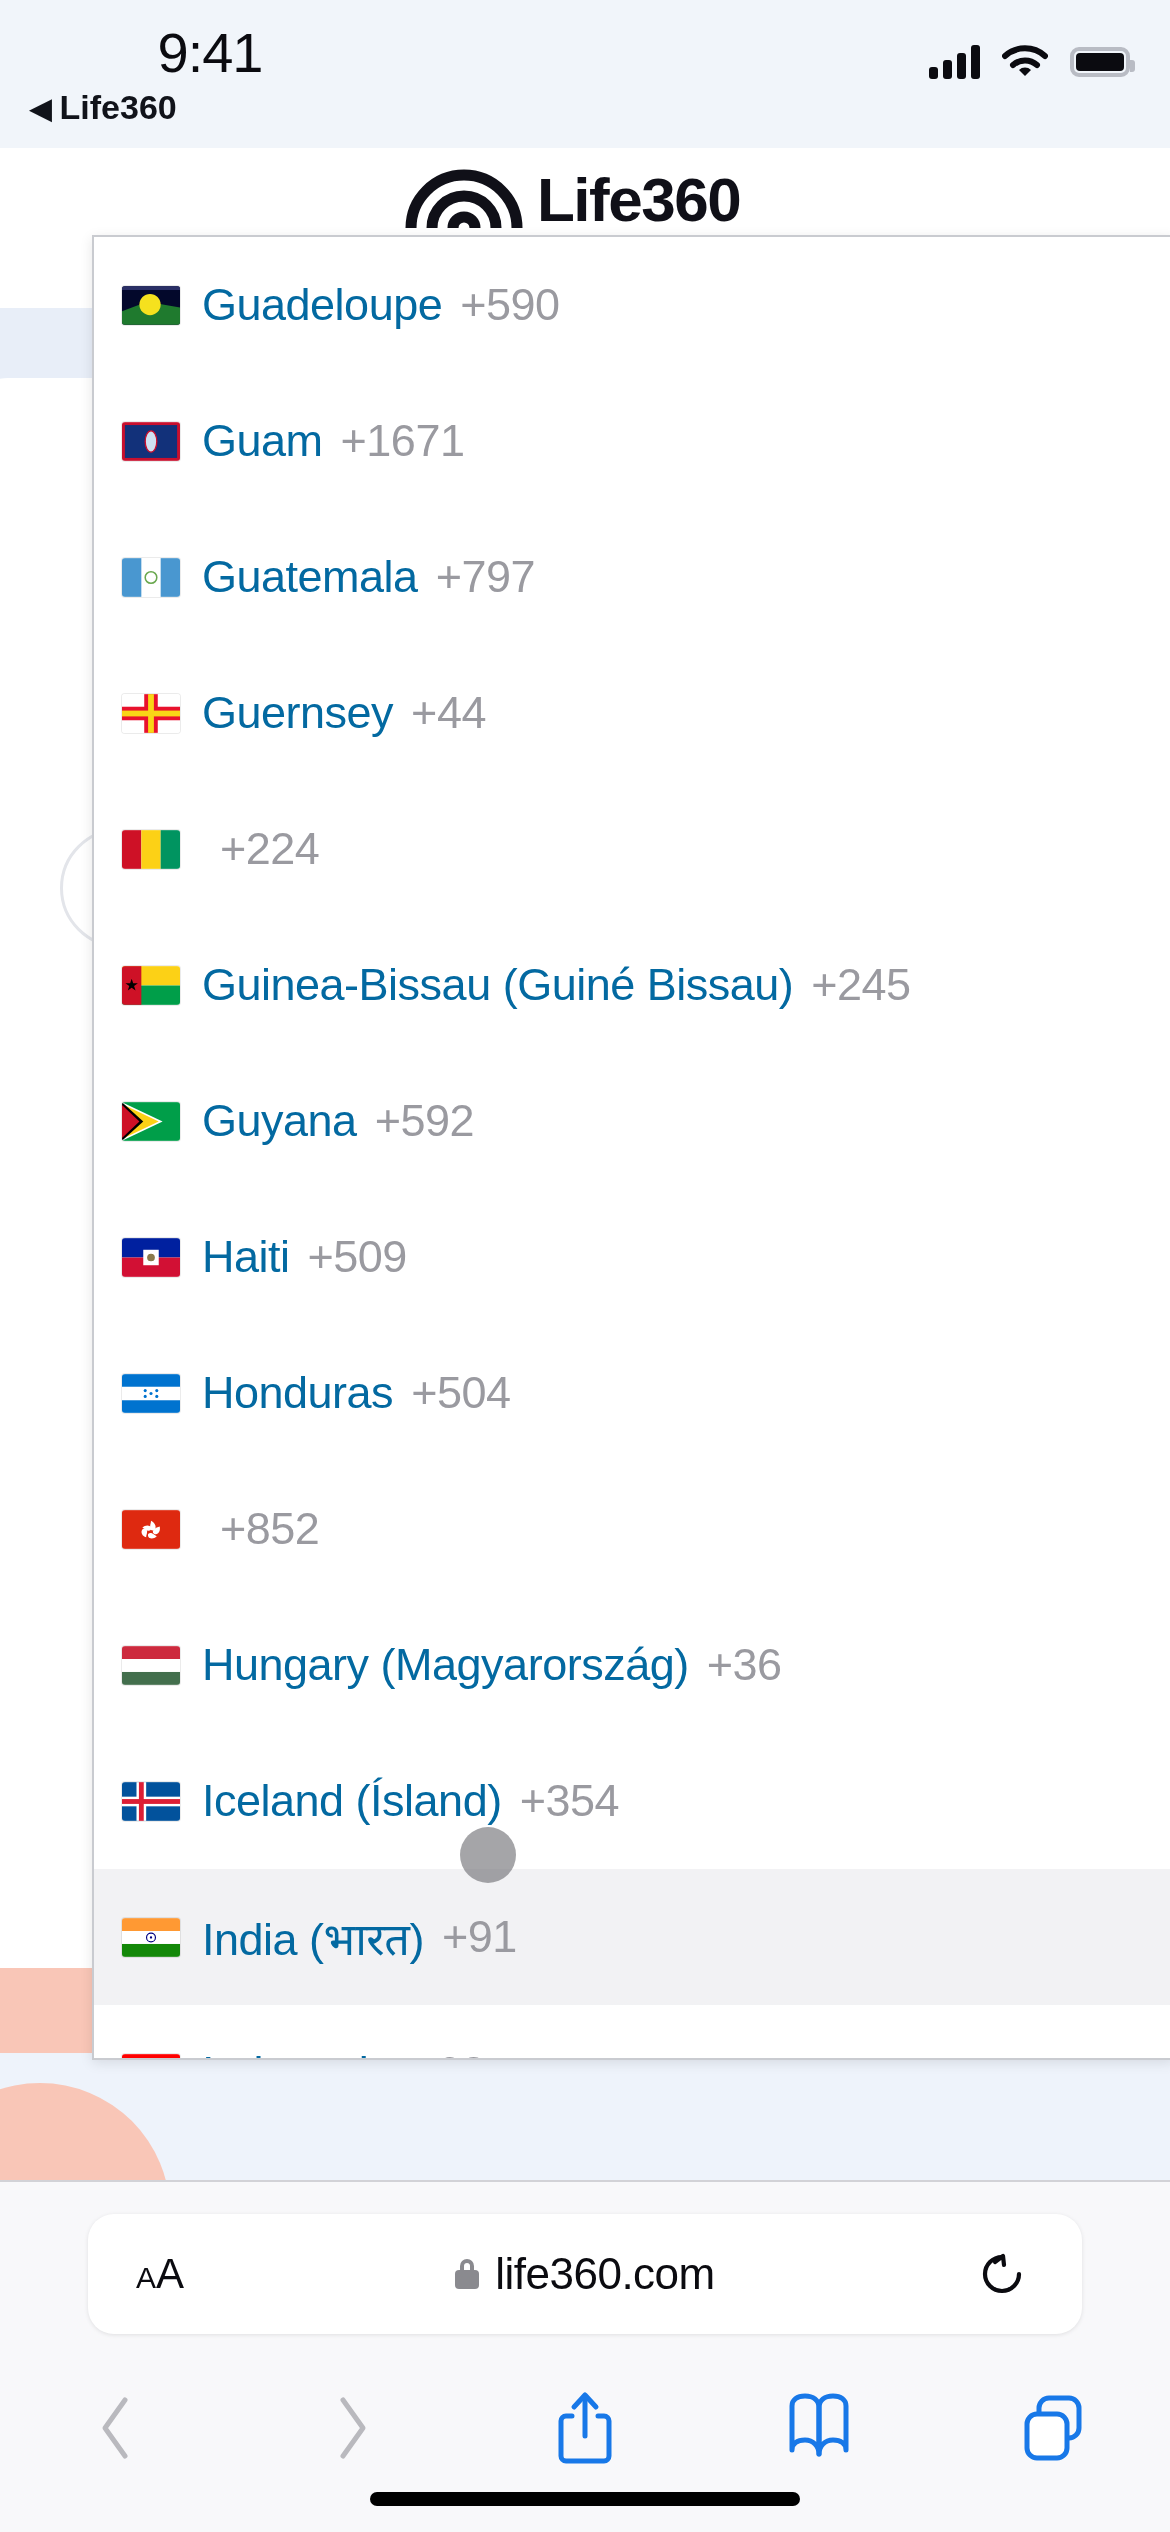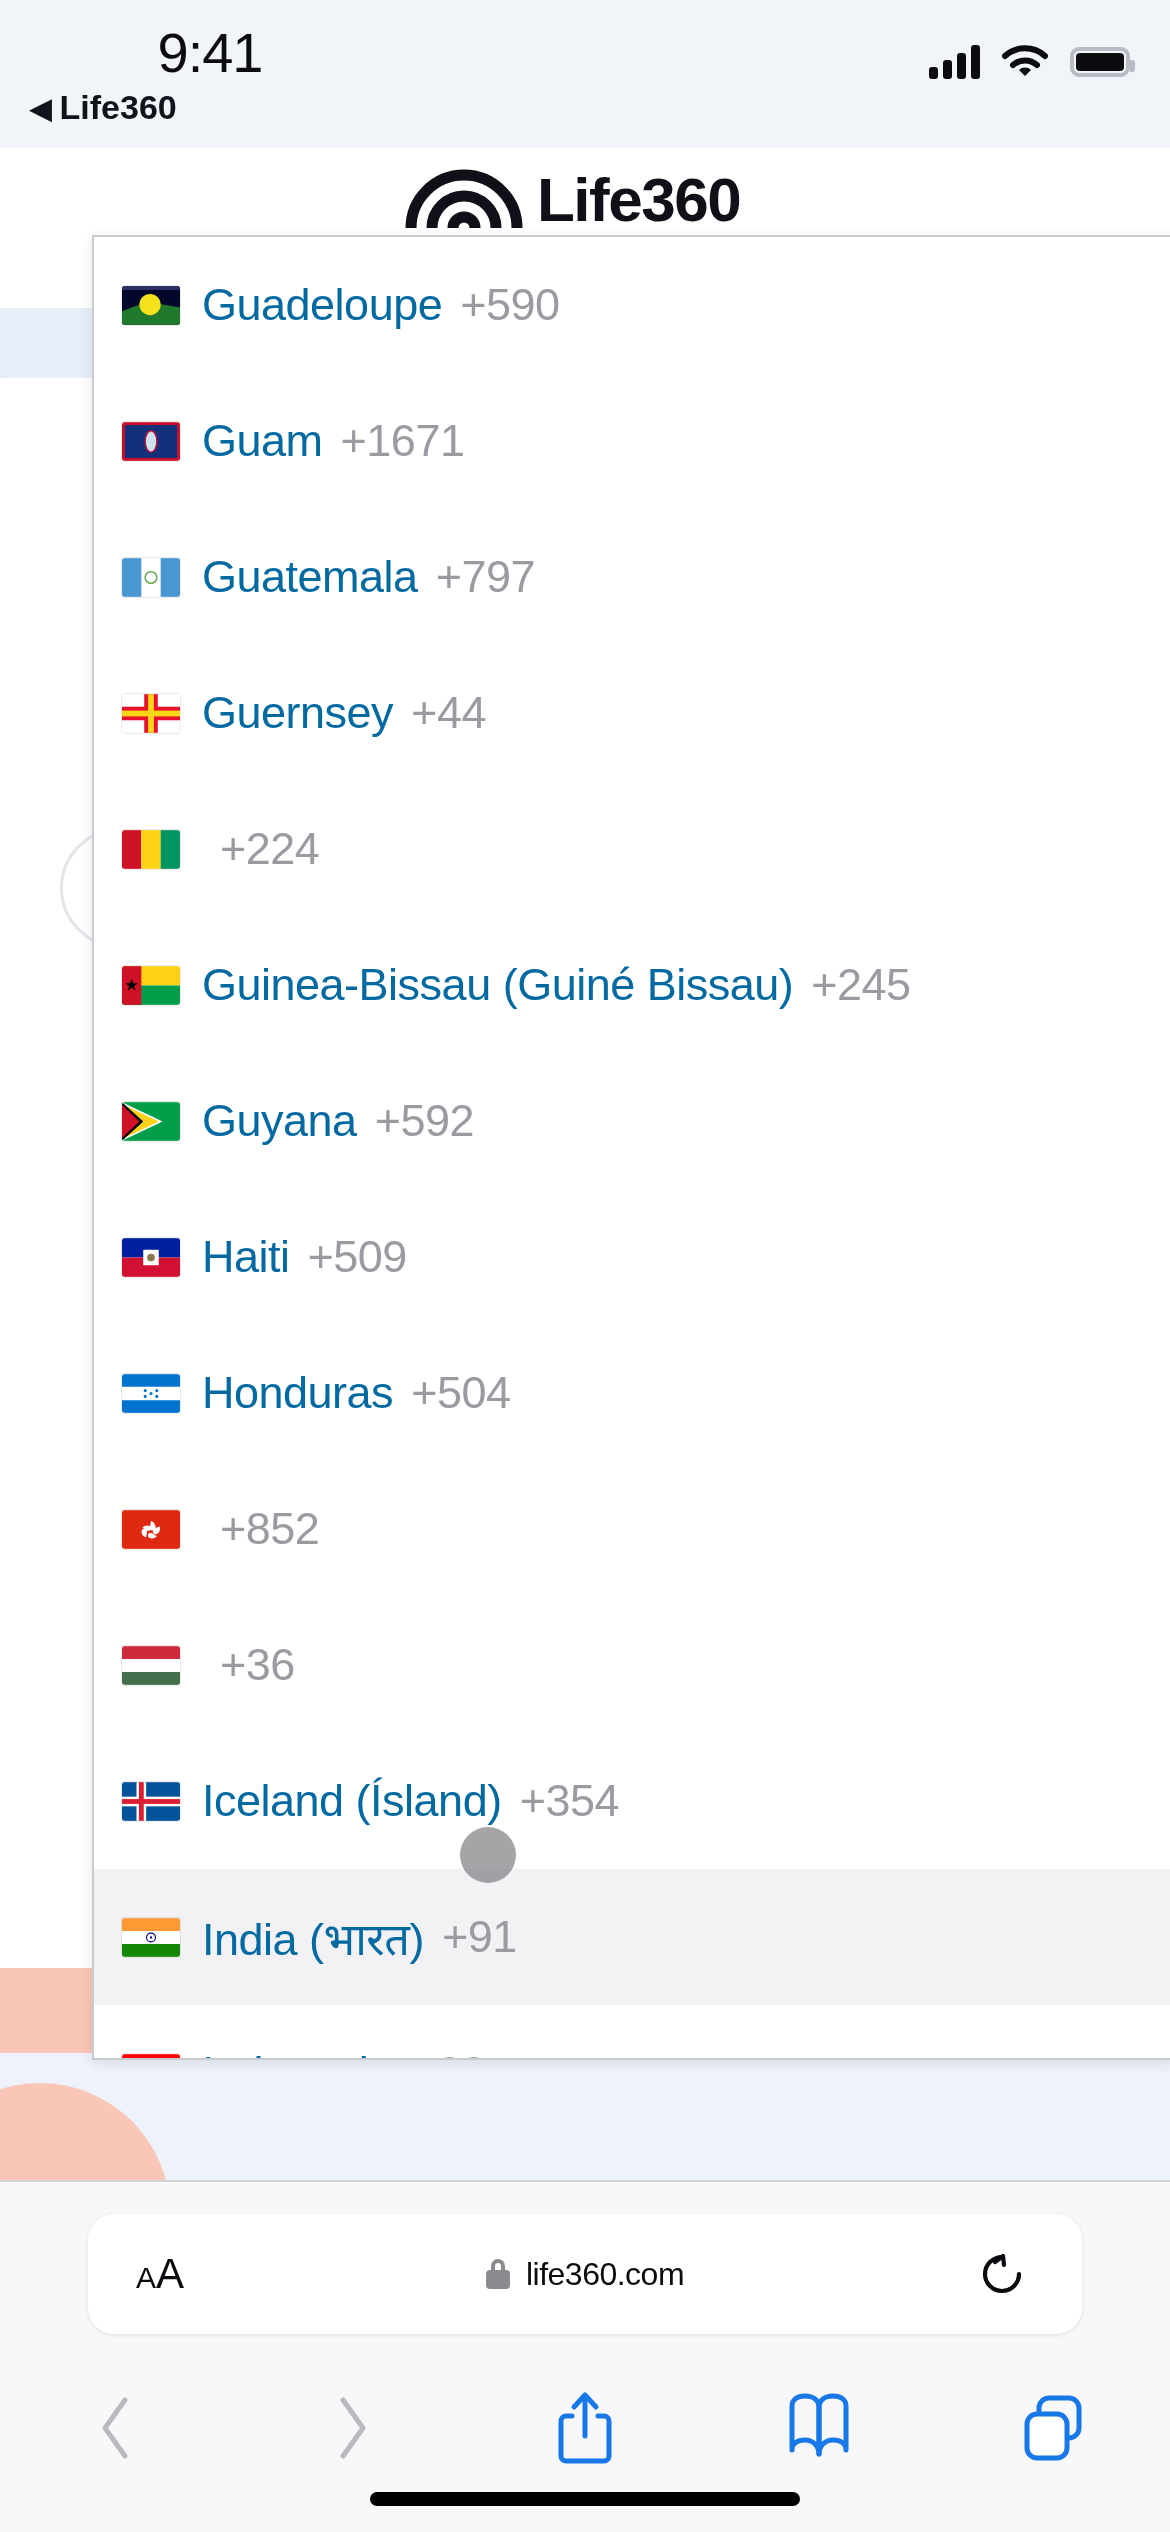--- a/index.html
+++ b/index.html
@@ -108,21 +108,21 @@
   }
   .aa{ position:absolute; left:48px; font-size:0; color:#0b0b10; display:flex; align-items:baseline; }
   .aa span:first-child{font-size:30px;font-weight:500;}
   .aa span:last-child{font-size:42px;font-weight:500;}
   .urlcenter{
     position:absolute; left:0; right:0; display:flex; align-items:center; justify-content:center; gap:16px;
   }
   .lock{ width:24px;height:30px;position:relative;flex:0 0 auto; }
   .lock i{ position:absolute;bottom:0;left:0;width:24px;height:19px;background:#8a8a8f;border-radius:4px;}
   .lock b{ position:absolute;top:0;left:5px;width:14px;height:15px;border:4px solid #8a8a8f;border-bottom:none;border-radius:8px 8px 0 0;}
-  .urltext{ font-size:32px; color:#0b0b10; letter-spacing:-0.5px;}
+  .urltext{ font-size:44px; color:#0b0b10; letter-spacing:-0.5px;}
   .reload{ position:absolute; right:56px; width:48px; height:48px; color:#0b0b10;}
   .reload svg{display:block;}
 
   .navbar{
     position:absolute; left:0; top:186px; width:1170px; height:120px;
     display:flex; align-items:center;
   }
   .navitem{ flex:1; display:flex; align-items:center; justify-content:center; height:120px; }
   .navitem svg{ display:block; }
 
@@ -319,20 +319,21 @@
     </div>
 
     <div class="row">
       <span class="flag">
         <svg viewBox="0 0 60 40">
             <rect width="60" height="13.3" fill="#cd2a3e"></rect>
             <rect y="13.3" width="60" height="13.4" fill="#fff"></rect>
             <rect y="26.7" width="60" height="13.3" fill="#436f4d"></rect>
           </svg>
       </span>
+      <span class="cname">Hungary (Magyarország)</span>
       <span class="ccode">+36</span>
     </div>
 
     <div class="row">
       <span class="flag">
         <svg viewBox="0 0 60 40">
             <rect width="60" height="40" fill="#02529c"></rect>
             <rect y="15" width="60" height="10" fill="#fff"></rect>
             <rect x="15" width="10" height="40" fill="#fff"></rect>
             <rect y="17.5" width="60" height="5" fill="#dc1e35"></rect>

